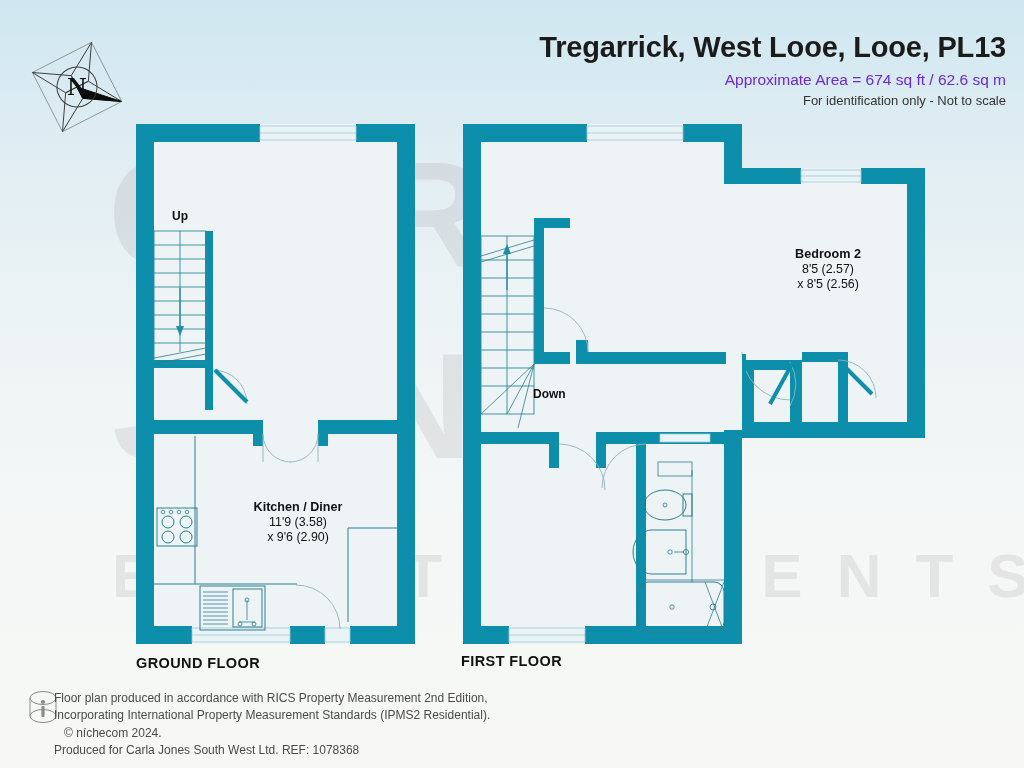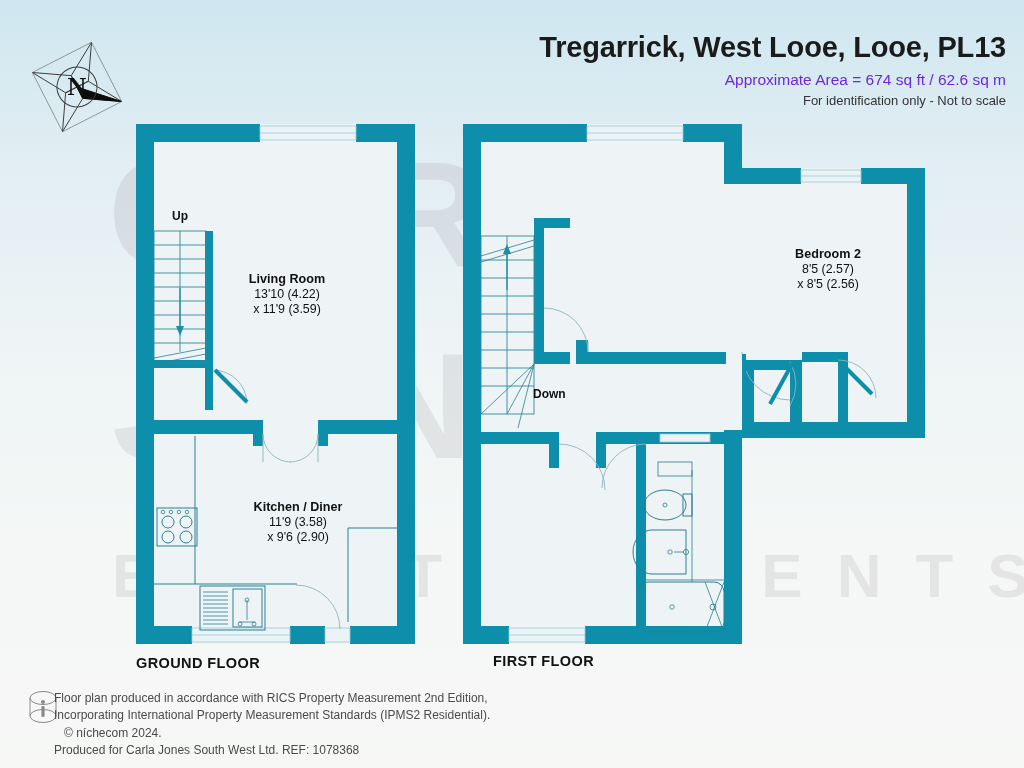--- a/index.html
+++ b/index.html
@@ -327,45 +327,40 @@
       <text x="55" y="63" text-anchor="middle" font-family="'Liberation Serif',serif" font-size="26" font-weight="bold" fill="#111" transform="rotate(-18 55 55)">N</text>
     </g>
   </svg>
 
   <div class="hdr-title">Tregarrick, West Looe, Looe, PL13</div>
   <div class="hdr-area">Approximate Area = 674 sq ft / 62.6 sq m</div>
   <div class="hdr-note">For identification only - Not to scale</div>
 
   <div class="tag" style="left:172px;top:209px;">Up</div>
 
-  <div class="room" style="left:222px;top:272px;width:130px;">
-    <span class="rname">Living Room</span>
-    <span class="rdim">13'10 (4.22)</span>
-    <span class="rdim">x 11'9 (3.59)</span>
-  </div>
 
   <div class="room" style="left:218px;top:500px;width:160px;">
     <span class="rname">Kitchen / Diner</span>
     <span class="rdim">11'9 (3.58)</span>
     <span class="rdim">x 9'6 (2.90)</span>
   </div>
 
   <div class="floor-label" style="left:136px;top:655px;">GROUND FLOOR</div>
 
 
   <div class="room" style="left:768px;top:247px;width:120px;">
     <span class="rname">Bedroom 2</span>
     <span class="rdim">8'5 (2.57)</span>
     <span class="rdim">x 8'5 (2.56)</span>
   </div>
 
 
   <div class="tag" style="left:533px;top:387px;">Down</div>
 
-  <div class="floor-label" style="left:461px;top:653px;margin-left:32px;">FIRST FLOOR</div>
+  <div class="floor-label" style="left:461px;top:653px;">FIRST FLOOR</div>
 
   <div class="footer">
     <svg class="fico" viewBox="0 0 30 34">
       <ellipse cx="15" cy="8" rx="13" ry="6.5" fill="none" stroke="#8a8a8a" stroke-width="1"></ellipse>
       <ellipse cx="15" cy="26" rx="13" ry="6.5" fill="none" stroke="#8a8a8a" stroke-width="1"></ellipse>
       <line x1="2" y1="8" x2="2" y2="26" stroke="#8a8a8a" stroke-width="1"></line>
       <line x1="28" y1="8" x2="28" y2="26" stroke="#8a8a8a" stroke-width="1"></line>
       <circle cx="15" cy="12" r="2" fill="#8a8a8a"></circle>
       <rect x="13.4" y="16" width="3.2" height="11" rx="1.2" fill="#8a8a8a"></rect>
     </svg>

